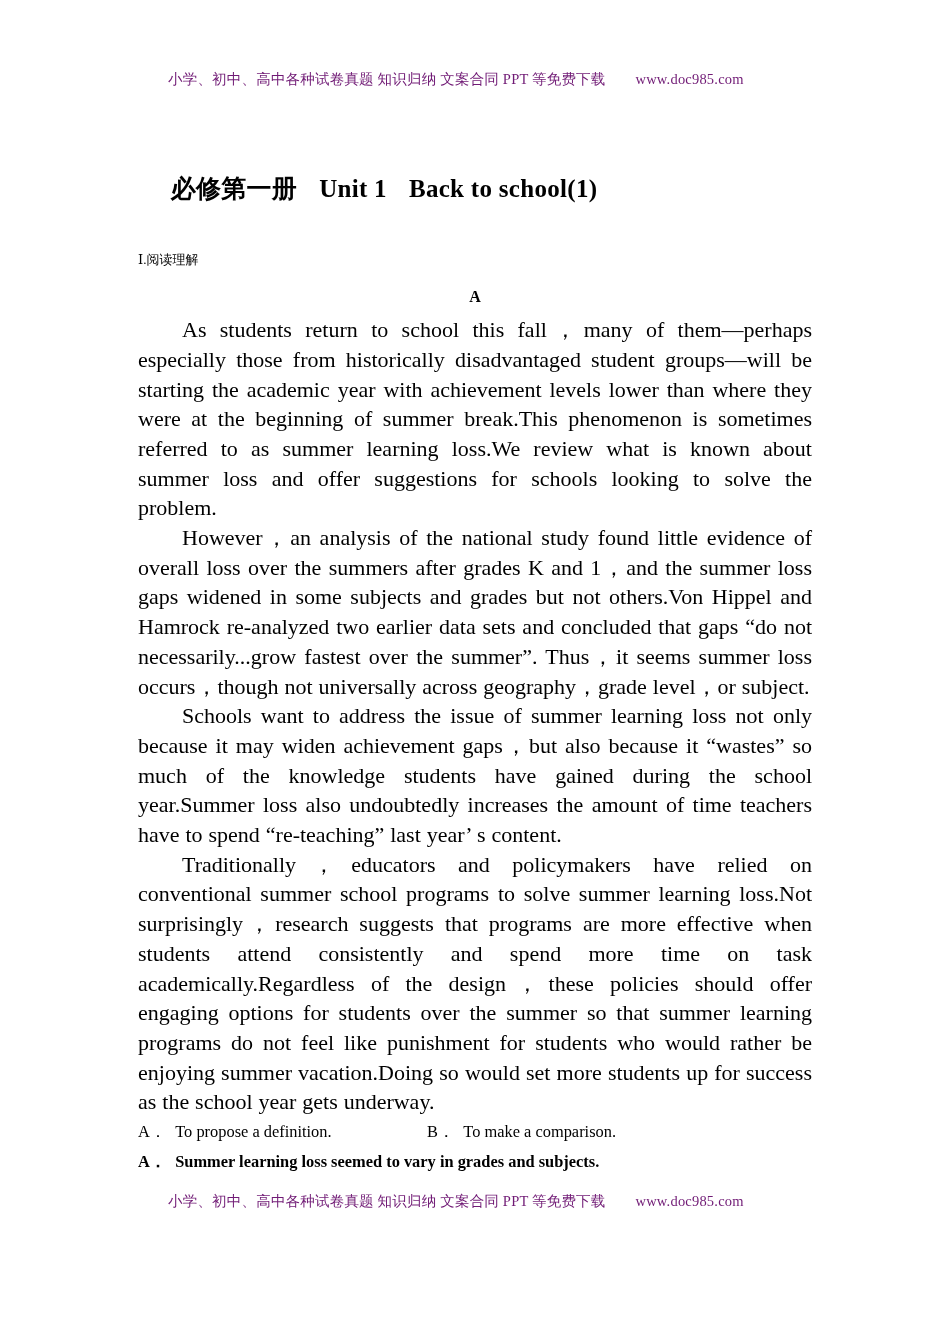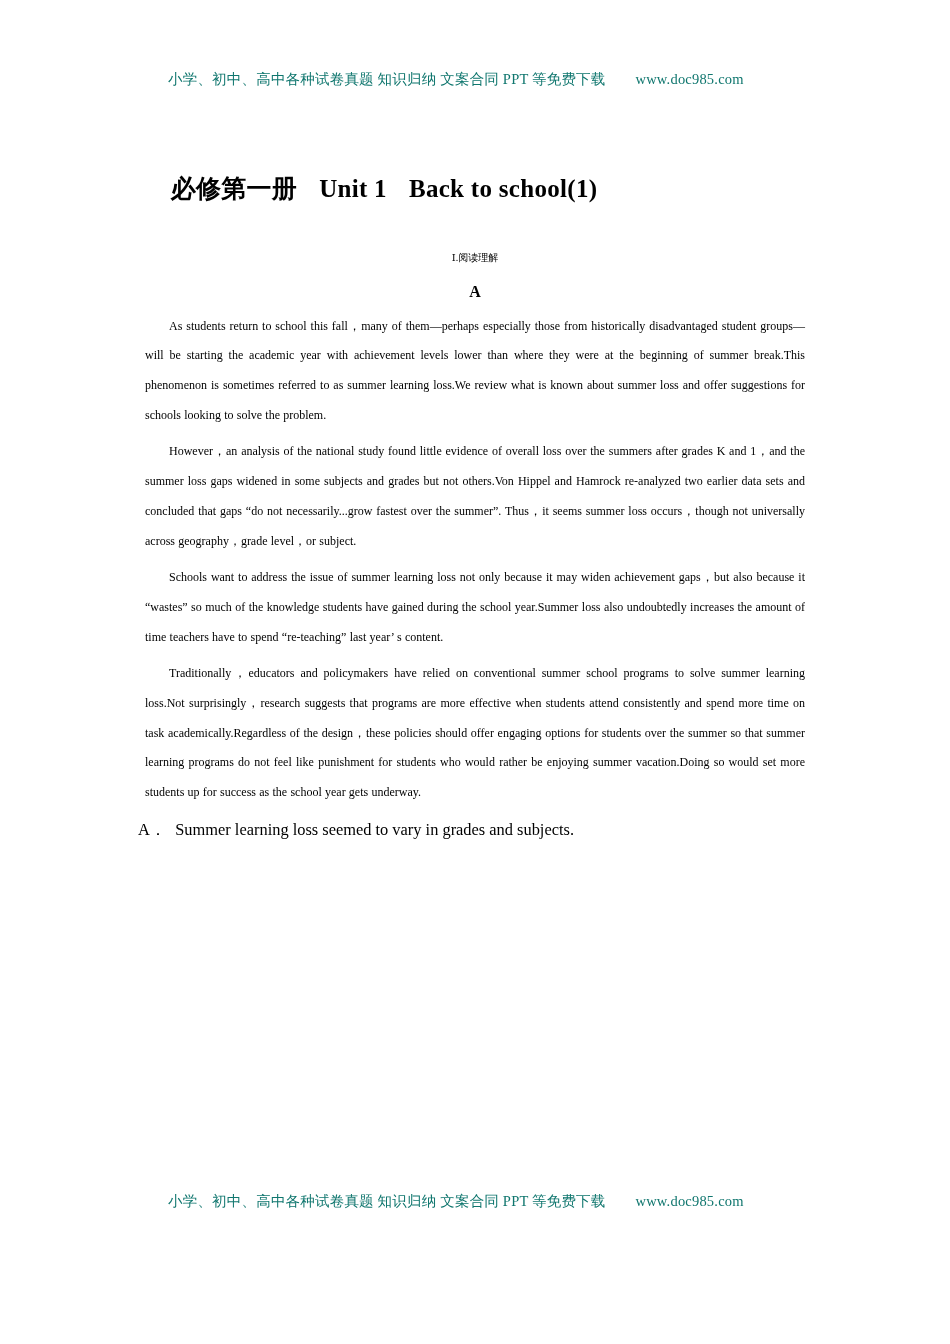--- a/index.html
+++ b/index.html
@@ -21,21 +21,21 @@
     left: 0; top: 0;
     width: 950px;
     height: 1344px;
   }
 
   
   .running-head {
     position: absolute;
     left: 168px;
     width: 660px;
-    color: #0f766e;
+    color: #701a75;
     font-size: 14.5px;
     letter-spacing: 0.2px;
     white-space: nowrap;
   }
   .running-head.top { top: 70px; }
   .running-head.bottom { top: 1192px; }
   .running-head .url {
     margin-left: 30px;
     font-family: "Liberation Serif", "DejaVu Serif", serif;
   }
@@ -56,38 +56,37 @@
 
   
   .content {
     position: absolute;
     left: 138px;
     top: 250px;
     width: 674px;
   }
 
   .section-head {
-    font-size: 10px;
+    font-size: 13px;
     font-weight: normal;
     margin: 0 0 14px 0;
     line-height: 1.5;
-    text-align: center;
   }
 
   .passage-label {
     text-align: center;
     font-size: 16px;
     font-weight: bold;
     margin: 0 0 6px 0;
     line-height: 1.6;
   }
 
   p.para {
-    margin: 7px;
-    font-size: 12px;
+    margin: 0;
+    font-size: 22px;
     line-height: 29.7px;
     text-align: justify;
     text-justify: inter-word;
     text-indent: 2em;
     word-spacing: 0.02em;
   }
 
   
   .question {
     margin-top: 2px;
@@ -96,21 +95,21 @@
     line-height: 30px;
     text-indent: 0;
   }
   .qnum { font-weight: bold; }
 
   .opt-row {
     display: flex;
     font-size: 16.4px;
     line-height: 30px;
   }
-  .opt-row.single { display: block; }
+  .opt-row.single { display: block; font-weight: bold; }
   .opt {
     flex: 0 0 289px;
     white-space: nowrap;
   }
   .opt.wide { flex: 1 1 auto; white-space: normal; }
   .opt-letter { display: inline-block; }
   .opt-text { margin-left: 9px; }
 </style>
 </head>
 <body>
@@ -129,20 +128,28 @@
 
     <div class="section-head">Ⅰ.阅读理解</div>
 
     <div class="passage-label">A</div>
 
     <p class="para">As students return to school this fall，many of them—perhaps especially those from historically disadvantaged student groups—will be starting the academic year with achievement levels lower than where they were at the beginning of summer break.This phenomenon is sometimes referred to as summer learning loss.We review what is known about summer loss and offer suggestions for schools looking to solve the problem.</p>
     <p class="para">However，an analysis of the national study found little evidence of overall loss over the summers after grades K and 1，and the summer loss gaps widened in some subjects and grades but not others.Von Hippel and Hamrock re-analyzed two earlier data sets and concluded that gaps “do not necessarily...grow fastest over the summer”. Thus，it seems summer loss occurs，though not universally across geography，grade level，or subject.</p>
     <p class="para">Schools want to address the issue of summer learning loss not only because it may widen achievement gaps，but also because it “wastes” so much of the knowledge students have gained during the school year.Summer loss also undoubtedly increases the amount of time teachers have to spend “re-teaching” last year’ s content.</p>
     <p class="para">Traditionally，educators and policymakers have relied on conventional summer school programs to solve summer learning loss.Not surprisingly，research suggests that programs are more effective when students attend consistently and spend more time on task academically.Regardless of the design，these policies should offer engaging options for students over the summer so that summer learning programs do not feel like punishment for students who would rather be enjoying summer vacation.Doing so would set more students up for success as the school year gets underway.</p>
 
+    <div class="opt-row">
+      <div class="opt">
+        <span class="opt-letter">A．</span><span class="opt-text">To propose a definition.</span>
+      </div>
+      <div class="opt">
+        <span class="opt-letter">B．</span><span class="opt-text">To make a comparison.</span>
+      </div>
+    </div>
 
     <div class="opt-row single">
       <div class="opt wide">
         <span class="opt-letter">A．</span><span class="opt-text">Summer learning loss seemed to vary in grades and subjects.</span>
       </div>
     </div>
 
   </div>
 
   <div class="running-head bottom">

